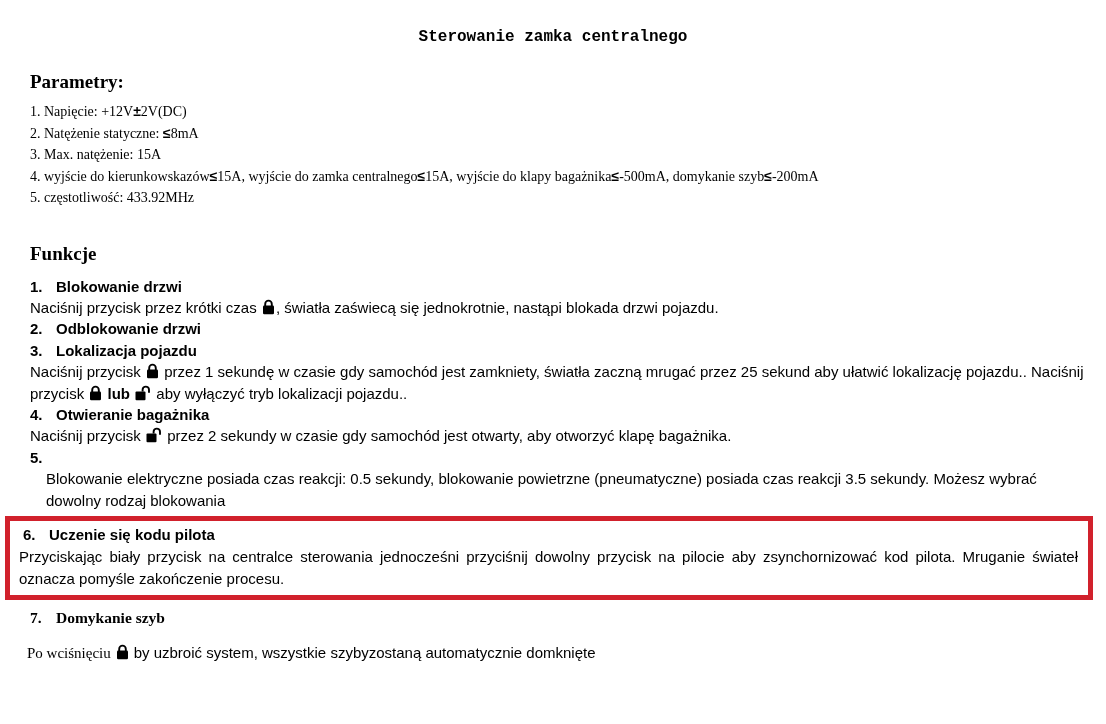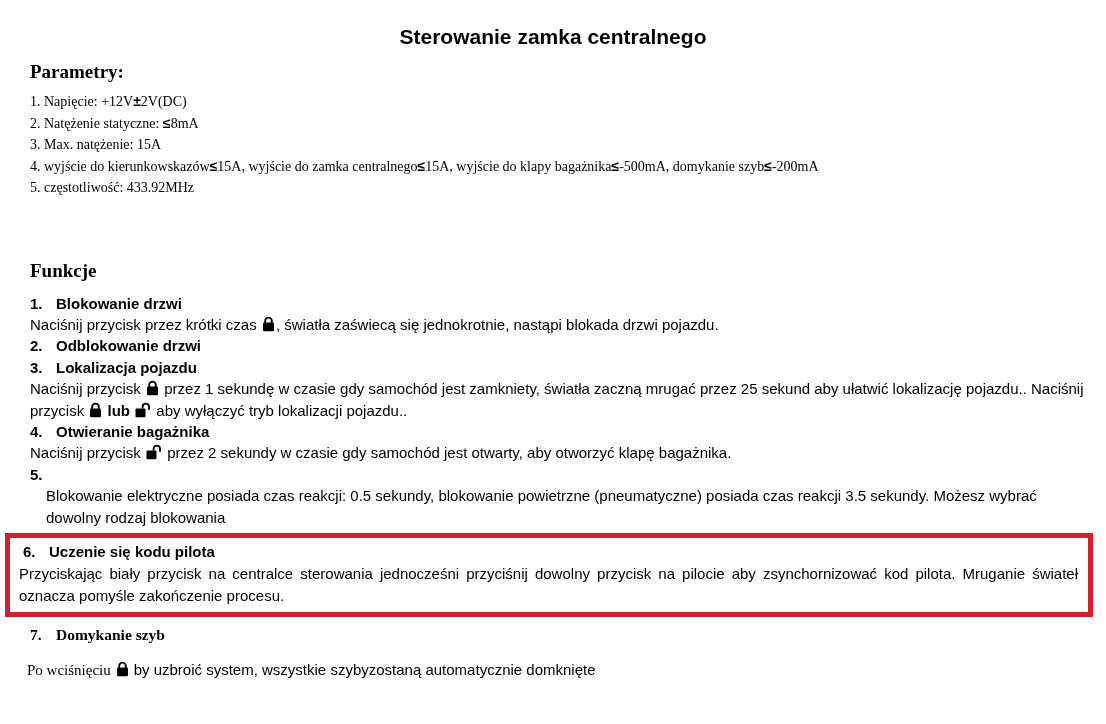--- a/index.html
+++ b/index.html
@@ -4,34 +4,34 @@
 <style>
   * { box-sizing: border-box; }
   html, body { margin: 0; padding: 0; }
   body {
     width: 1106px; height: 724px;
     background: #ffffff; color: #000000;
     overflow: hidden;
     font-family: "Liberation Sans", sans-serif;
   }
   .doc-title {
-    font-family: Liberation Sans, sans-serif;
-    font-weight: bold; font-size: 21px;
+    font-family: Liberation Mono, monospace;
+    font-weight: bold; font-size: 16px;
     text-align: center;
     padding-top: 26px;
     line-height: 22px;
   }
   .section-heading {
     font-family: "Liberation Serif", serif;
     font-weight: bold; font-size: 19px;
     margin-left: 30px;
     line-height: 24px;
   }
-  .parametry-heading { margin-top: 12px; }
-  .funkcje-heading   { margin-top: 60px; }
+  .parametry-heading { margin-top: 22px; }
+  .funkcje-heading   { margin-top: 33px; }
   .param-list {
     margin: 7px 14px 0 30px;
     font-family: "Liberation Serif", serif;
     font-size: 14px;
     line-height: 21.5px;
   }
   .fn-list {
     margin: 10px 14px 0 30px;
     font-size: 15px;
     line-height: 21.4px;

